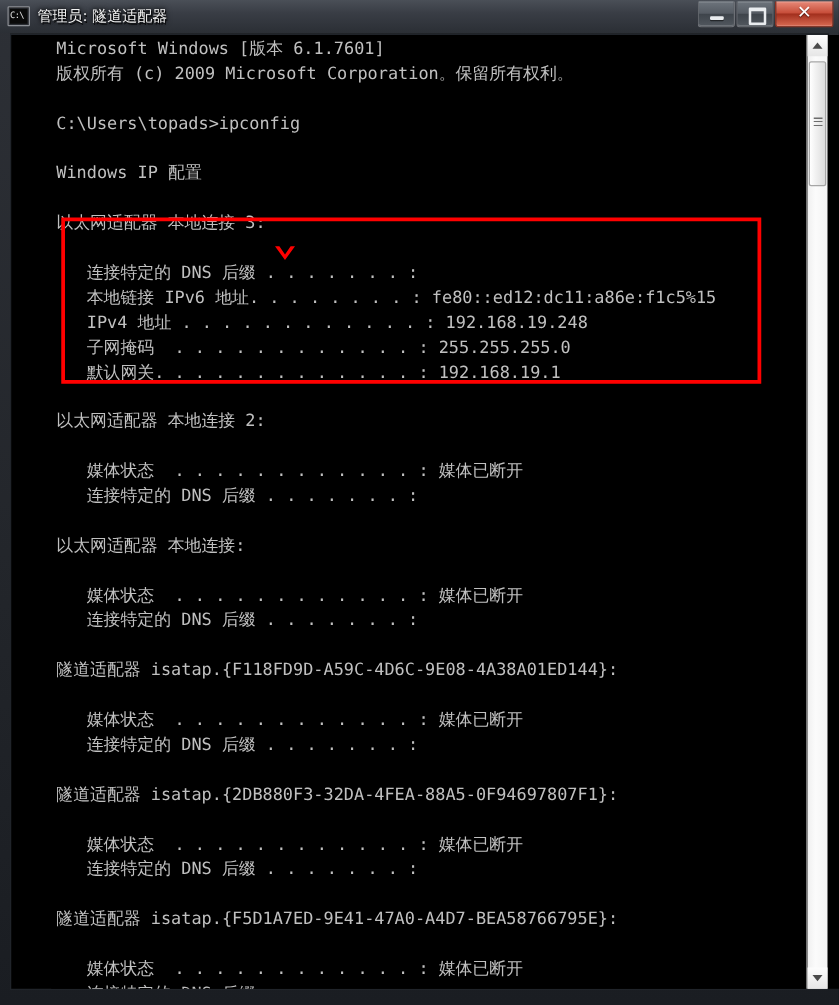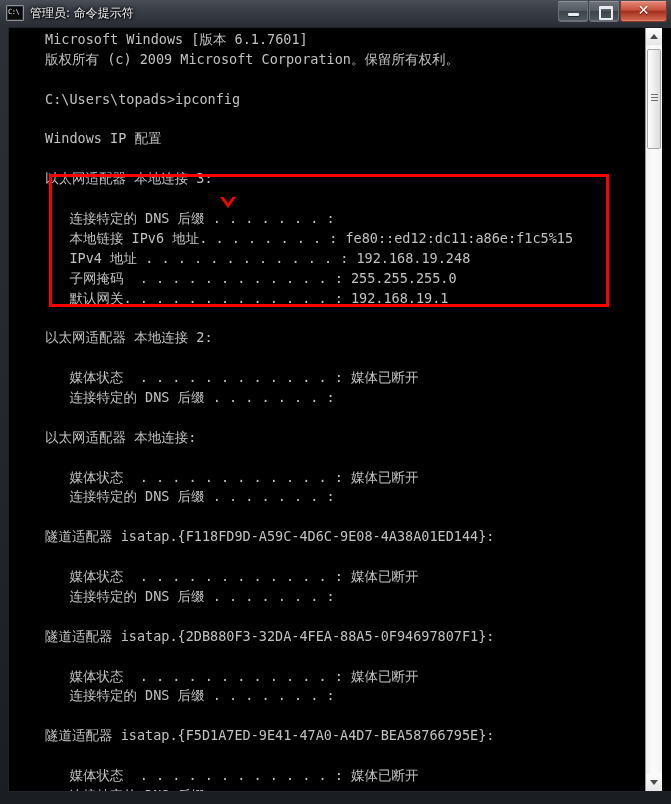--- a/index.html
+++ b/index.html
@@ -225,21 +225,21 @@
 </head>
 <body>
 
 <div id="window">
 
   <div id="titlebar">
     <div id="title-left">
       <div class="cmd-icon">
         <span class="glyph">C:\</span>
       </div>
-      <span id="title-text">管理员: 命令提示符</span>
+      <span id="title-text">管理员: 隧道适配器</span>
     </div>
 
     <div id="winbuttons">
       <div class="wbtn">
         <span class="bar"></span>
       </div>
       <div class="wbtn">
         <span class="sq"></span>
       </div>
       <div class="wbtn close">

